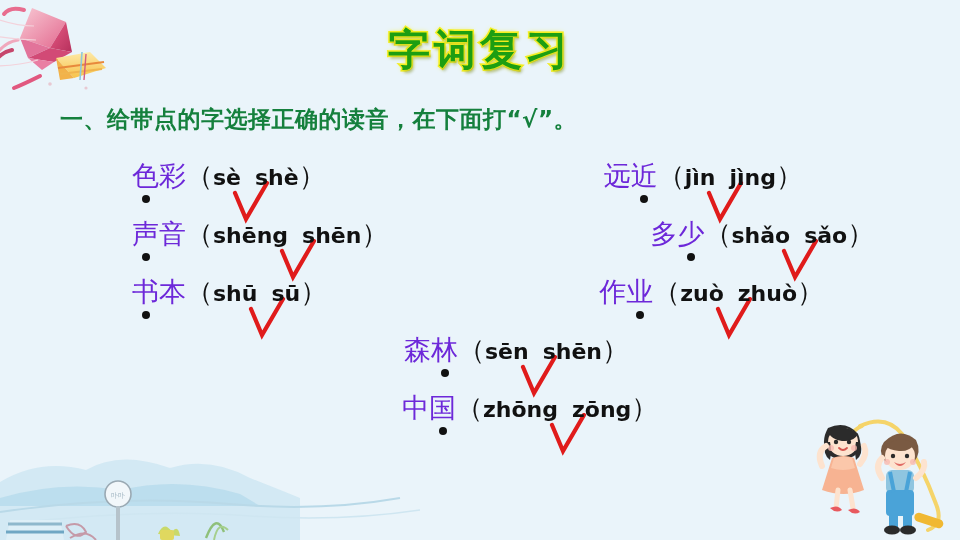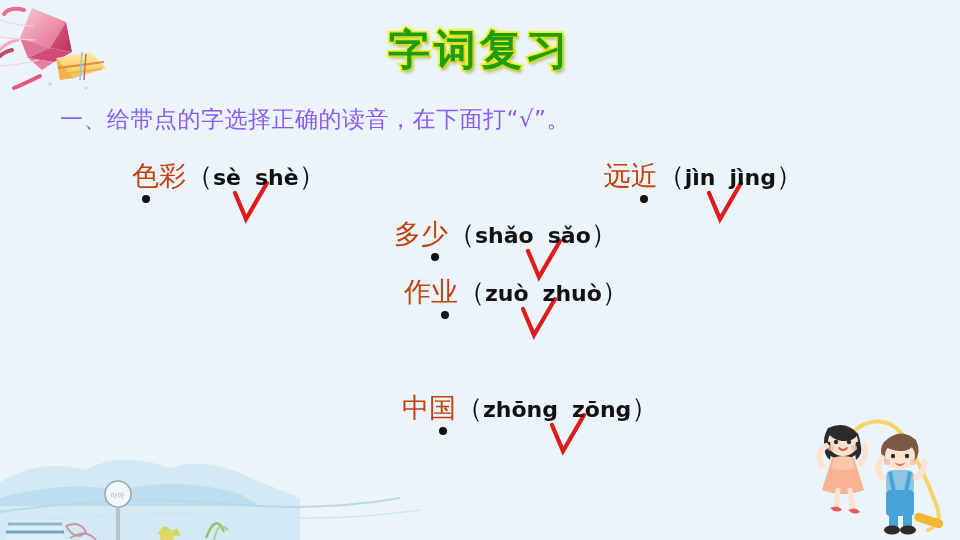--- a/index.html
+++ b/index.html
@@ -32,38 +32,38 @@
     text-shadow:
       0 0 2px #f7f31f,
       0 0 5px #f7f31f,
       2px 3px 3px rgba(90,110,40,.45);
     margin-top: 16px;
   }
 
   
   #instruction{
     position:absolute;left:60px;top:104px;
-    font-size:23px;font-weight:normal;color:#8b5cf6;
+    font-size:23px;font-weight:bold;color:#15803d;
     letter-spacing:.5px;white-space:nowrap;
   }
 
   
   #exercise{
     position:absolute;left:132px;top:158px;
     width:760px;
   }
   .ex-row{
     position:relative;
     height:58px;
     display:flex;
     align-items:flex-start;
   }
   .ex-item{position:relative;white-space:nowrap;}
   .hanzi{
-    font-size:27px;color:#c2410c;
+    font-size:27px;color:#6d28d9;
     font-family:Liberation Sans, sans-serif;
     position:relative;
   }
   .hz{position:relative;display:inline-block;}
   .hz.dotted::after{
     content:"";
     position:absolute;
     left:50%;margin-left:-4px;
     bottom:-9px;
     width:8px;height:8px;border-radius:50%;
@@ -211,30 +211,39 @@
   <div id="exercise">
       <div class="ex-row">
         <div class="ex-item"><span class="hanzi"><span class="hz dotted">色</span><span class="hz">彩</span></span><span class="paren">（</span><span class="pin">sè<svg viewBox="0 0 40 44" class="check" style="left: calc(100% - 10px); top: 16px;">
               <path d="M4,12 L15,38 L36,2" stroke="#e01b1b" stroke-width="4.2" fill="none" stroke-linecap="round" stroke-linejoin="miter"></path>
             </svg></span><span class="sp" style="width: 14px;">&nbsp;</span><span class="pin">shè</span><span class="paren">）</span></div>
         <div class="ex-item" style="margin-left: 278px;"><span class="hanzi"><span class="hz">远</span><span class="hz dotted">近</span></span><span class="paren">（</span><span class="pin">jìn<svg viewBox="0 0 40 44" class="check" style="left: calc(100% - 10px); top: 16px;">
               <path d="M4,12 L15,38 L36,2" stroke="#e01b1b" stroke-width="4.2" fill="none" stroke-linecap="round" stroke-linejoin="miter"></path>
             </svg></span><span class="sp" style="width: 14px;">&nbsp;</span><span class="pin">jìng</span><span class="paren">）</span></div>
       </div>
       <div class="ex-row">
+        <div class="ex-item"><span class="hanzi"><span class="hz dotted">声</span><span class="hz">音</span></span><span class="paren">（</span><span class="pin">shēng<svg viewBox="0 0 40 44" class="check" style="left: calc(100% - 10px); top: 16px;">
+              <path d="M4,12 L15,38 L36,2" stroke="#e01b1b" stroke-width="4.2" fill="none" stroke-linecap="round" stroke-linejoin="miter"></path>
+            </svg></span><span class="sp" style="width: 14px;">&nbsp;</span><span class="pin">shēn</span><span class="paren">）</span></div>
         <div class="ex-item" style="margin-left: 262px; text-align: center;"><span class="hanzi"><span class="hz">多</span><span class="hz dotted">少</span></span><span class="paren">（</span><span class="pin">shǎo<svg viewBox="0 0 40 44" class="check" style="left: calc(100% - 10px); top: 16px;">
               <path d="M4,12 L15,38 L36,2" stroke="#e01b1b" stroke-width="4.2" fill="none" stroke-linecap="round" stroke-linejoin="miter"></path>
             </svg></span><span class="sp" style="width: 14px;">&nbsp;</span><span class="pin">sǎo</span><span class="paren">）</span></div>
       </div>
       <div class="ex-row">
+        <div class="ex-item"><span class="hanzi"><span class="hz dotted">书</span><span class="hz">本</span></span><span class="paren">（</span><span class="pin">shū<svg viewBox="0 0 40 44" class="check" style="left: calc(100% - 10px); top: 16px;">
+              <path d="M4,12 L15,38 L36,2" stroke="#e01b1b" stroke-width="4.2" fill="none" stroke-linecap="round" stroke-linejoin="miter"></path>
+            </svg></span><span class="sp" style="width: 14px;">&nbsp;</span><span class="pin">sū</span><span class="paren">）</span></div>
         <div class="ex-item" style="margin-left: 272px;"><span class="hanzi"><span class="hz">作</span><span class="hz dotted">业</span></span><span class="paren">（</span><span class="pin">zuò<svg viewBox="0 0 40 44" class="check" style="left: calc(100% - 10px); top: 16px;">
               <path d="M4,12 L15,38 L36,2" stroke="#e01b1b" stroke-width="4.2" fill="none" stroke-linecap="round" stroke-linejoin="miter"></path>
             </svg></span><span class="sp" style="width: 14px;">&nbsp;</span><span class="pin">zhuò</span><span class="paren">）</span></div>
       </div>
       <div class="ex-row">
+        <div class="ex-item" style="margin-left: 272px;"><span class="hanzi"><span class="hz">森</span><span class="hz dotted">林</span></span><span class="paren">（</span><span class="pin">sēn<svg viewBox="0 0 40 44" class="check" style="left: calc(100% - 10px); top: 16px;">
+              <path d="M4,12 L15,38 L36,2" stroke="#e01b1b" stroke-width="4.2" fill="none" stroke-linecap="round" stroke-linejoin="miter"></path>
+            </svg></span><span class="sp" style="width: 14px;">&nbsp;</span><span class="pin">shēn</span><span class="paren">）</span></div>
       </div>
       <div class="ex-row">
         <div class="ex-item" style="margin-left: 270px; text-align: center;"><span class="hanzi"><span class="hz">中</span><span class="hz dotted">国</span></span><span class="paren">（</span><span class="pin">zhōng<svg viewBox="0 0 40 44" class="check" style="left: calc(100% - 10px); top: 16px;">
               <path d="M4,12 L15,38 L36,2" stroke="#e01b1b" stroke-width="4.2" fill="none" stroke-linecap="round" stroke-linejoin="miter"></path>
             </svg></span><span class="sp" style="width: 14px;">&nbsp;</span><span class="pin">zōng</span><span class="paren">）</span></div>
       </div>
     </div>
 
 </div>
 

